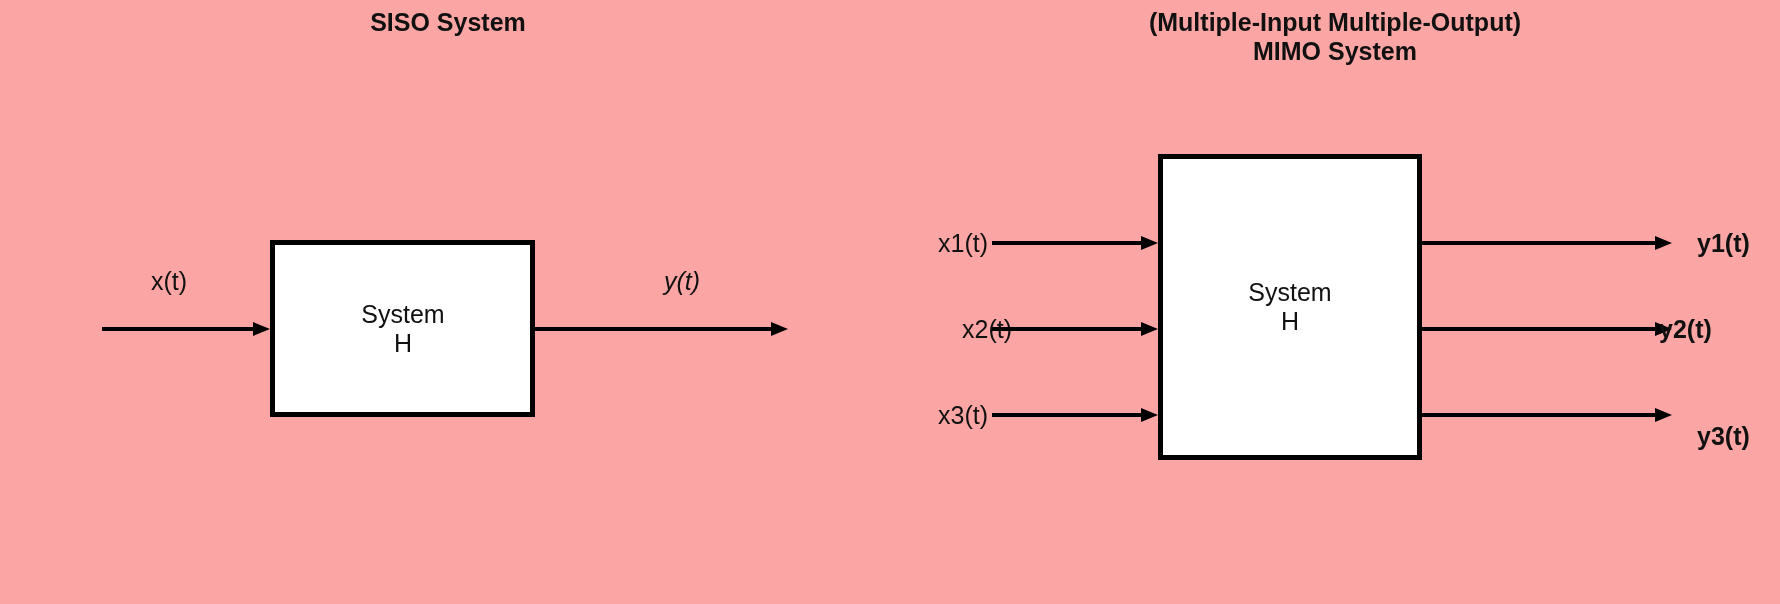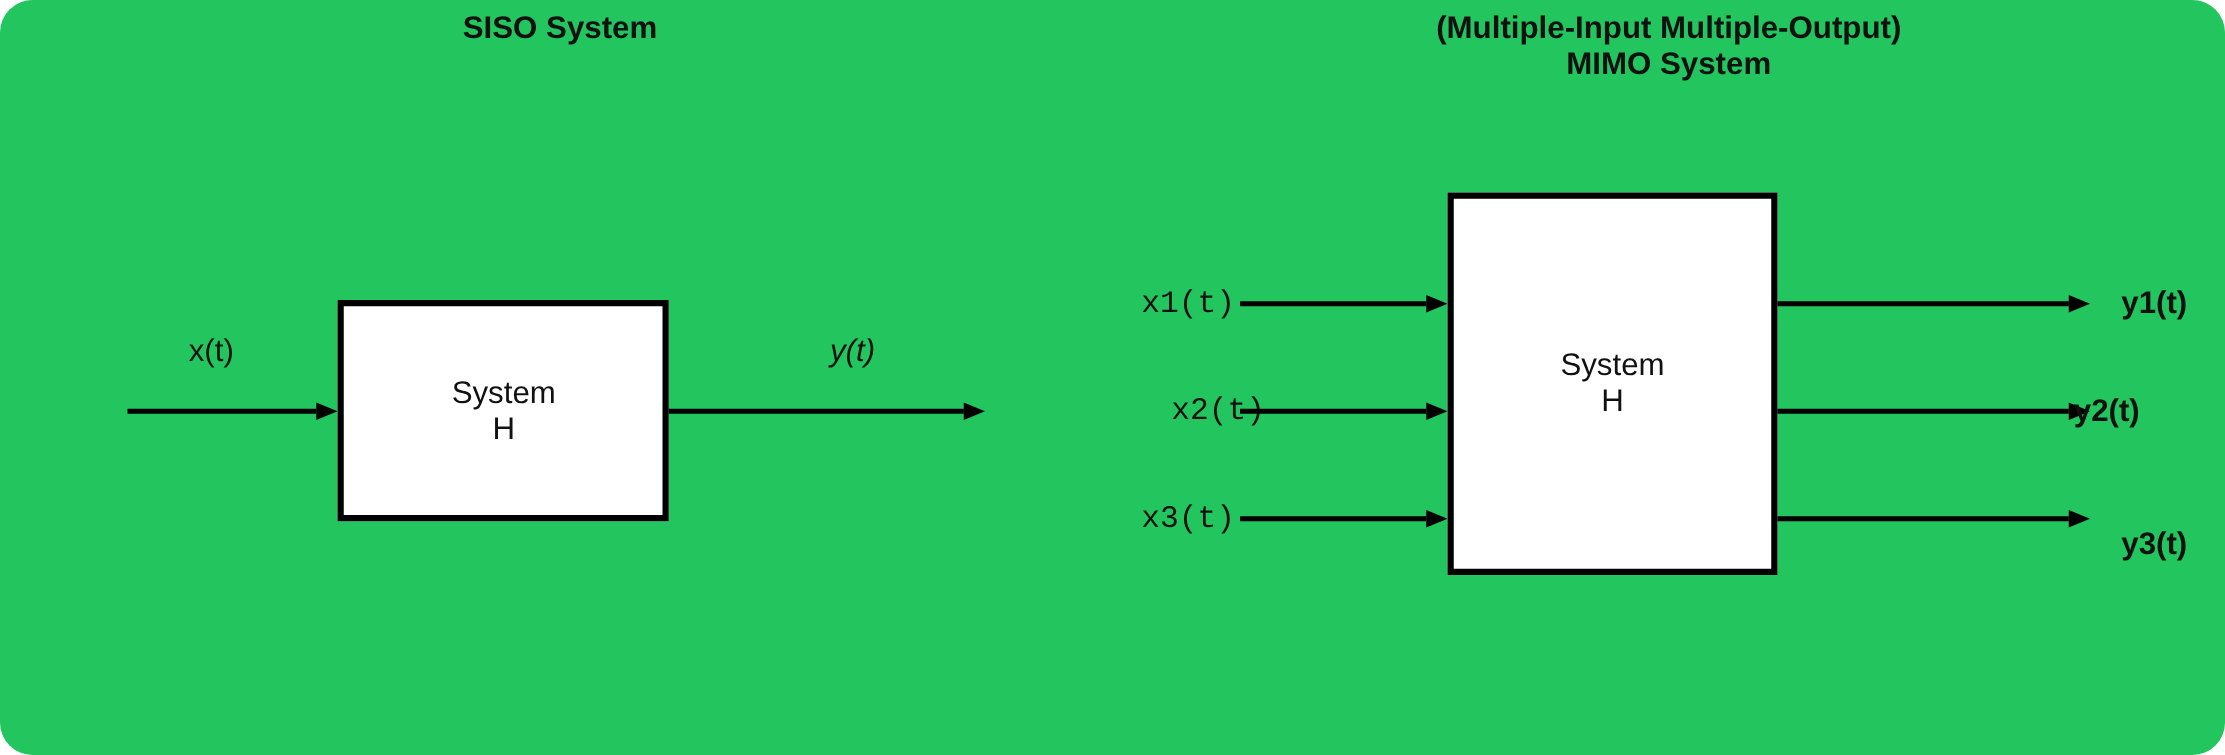--- a/index.html
+++ b/index.html
@@ -4,45 +4,44 @@
 <style>
   html, body {
     margin: 0;
     padding: 0;
     background: #ffffff;
   }
   .canvas {
     position: relative;
     width: 1780px;
     height: 604px;
-    background: #22c55e;
+    background: #fca5a5;
     font-family: "Liberation Sans", sans-serif;
     color: #111111;
     overflow: hidden;
-    border-radius: 26px;
   }
   .panel { position: absolute; inset: 0; }
   .title {
     position: absolute;
     top: 8px;
     transform: translateX(-50%);
     text-align: center;
     font-weight: bold;
     font-size: 25px;
     line-height: 29px;
     white-space: nowrap;
   }
   .label {
     position: absolute;
     font-size: 25px;
     line-height: 25px;
     white-space: nowrap;
   }
   .label.center { transform: translate(-50%, -50%); }
-  .label.right-end { transform: translate(-100%, -50%); font-family: Liberation Mono, monospace; }
+  .label.right-end { transform: translate(-100%, -50%); }
   .label.left-start { transform: translateY(-50%); font-weight: bold; }
   .arrow {
     position: absolute;
     height: 3.5px;
     background: #000000;
   }
   .arrow::after {
     content: "";
     position: absolute;
     right: -17px;

